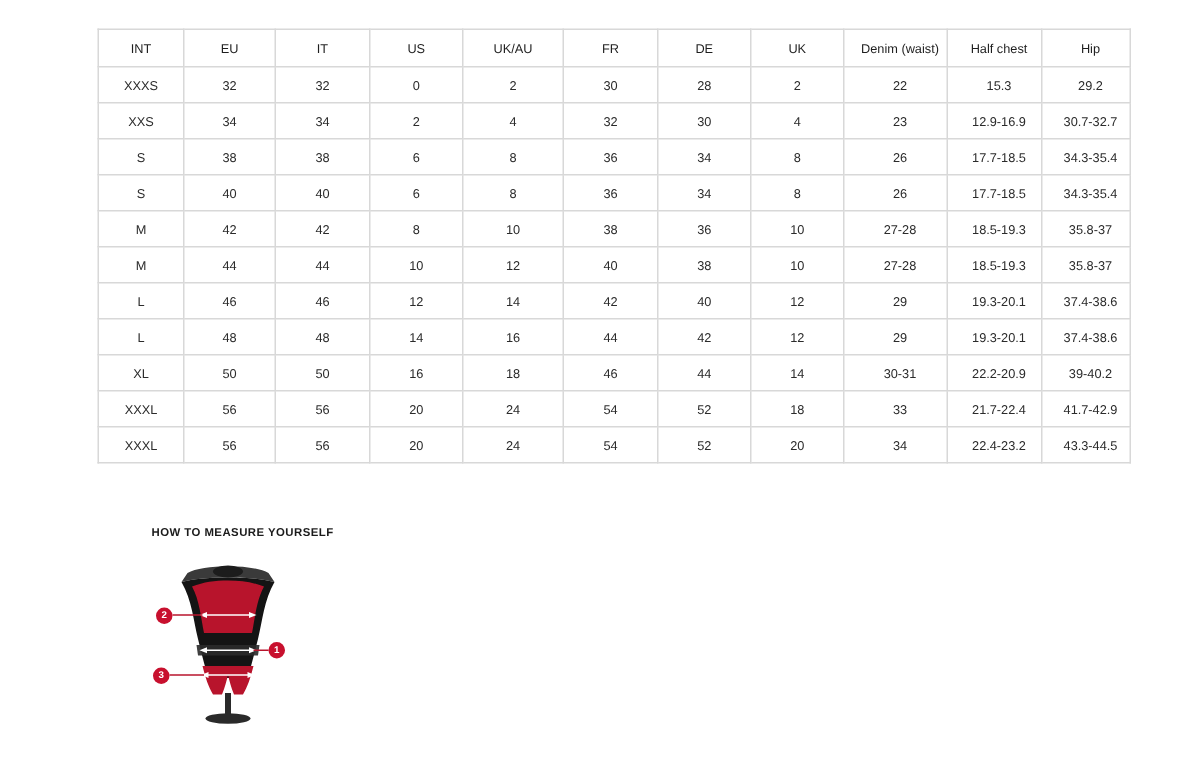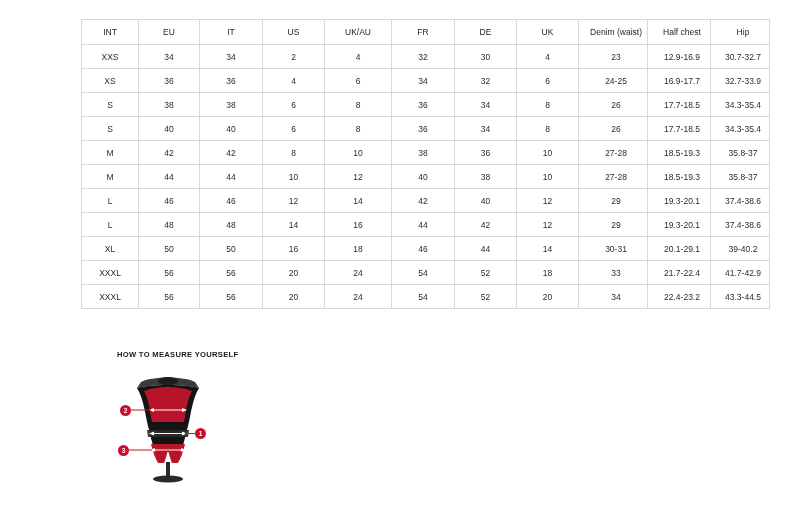--- a/index.html
+++ b/index.html
@@ -10,21 +10,21 @@
   body {
     width: 798px;
     height: 519px;
     font-family: "Liberation Sans", sans-serif;
     color: #222222;
     position: relative;
     overflow: hidden;
   }
   .page {
     position: absolute;
-    left: 16px; top: 0;
+    left: 0; top: 0;
     width: 732px;
     height: 519px;
   }
   
   .size-table-wrap {
     position: absolute;
     left: 65px;
     top: 19px;
     width: 668px;
   }
@@ -145,48 +145,48 @@
           <th>FR</th>
           <th>DE</th>
           <th>UK</th>
           <th class="col-left">Denim (waist)</th>
           <th class="col-left">Half chest</th>
           <th class="col-left">Hip</th>
         </tr>
       </thead>
       <tbody>
 
+        <tr>
+          <td>XXXS</td>
+          <td>32</td>
+          <td>32</td>
+          <td>0</td>
+          <td>2</td>
+          <td>30</td>
+          <td>28</td>
+          <td>2</td>
+          <td class="col-left">22</td>
+          <td class="col-left">15.3</td>
+          <td class="col-left">29.2</td>
+        </tr>
 
         <tr>
           <td>XXS</td>
           <td>34</td>
           <td>34</td>
           <td>2</td>
           <td>4</td>
           <td>32</td>
           <td>30</td>
           <td>4</td>
           <td class="col-left">23</td>
           <td class="col-left">12.9-16.9</td>
           <td class="col-left">30.7-32.7</td>
         </tr>
 
-        <tr>
-          <td>XS</td>
-          <td>36</td>
-          <td>36</td>
-          <td>4</td>
-          <td>6</td>
-          <td>34</td>
-          <td>32</td>
-          <td>6</td>
-          <td class="col-left">24-25</td>
-          <td class="col-left">16.9-17.7</td>
-          <td class="col-left">32.7-33.9</td>
-        </tr>
 
         <tr>
           <td>S</td>
           <td>38</td>
           <td>38</td>
           <td>6</td>
           <td>8</td>
           <td>36</td>
           <td>34</td>
           <td>8</td>
@@ -268,21 +268,21 @@
         <tr>
           <td>XL</td>
           <td>50</td>
           <td>50</td>
           <td>16</td>
           <td>18</td>
           <td>46</td>
           <td>44</td>
           <td>14</td>
           <td class="col-left">30-31</td>
-          <td class="col-left">20.1-29.1</td>
+          <td class="col-left">22.2-20.9</td>
           <td class="col-left">39-40.2</td>
         </tr>
 
 
         <tr>
           <td>XXXL</td>
           <td>56</td>
           <td>56</td>
           <td>20</td>
           <td>24</td>

